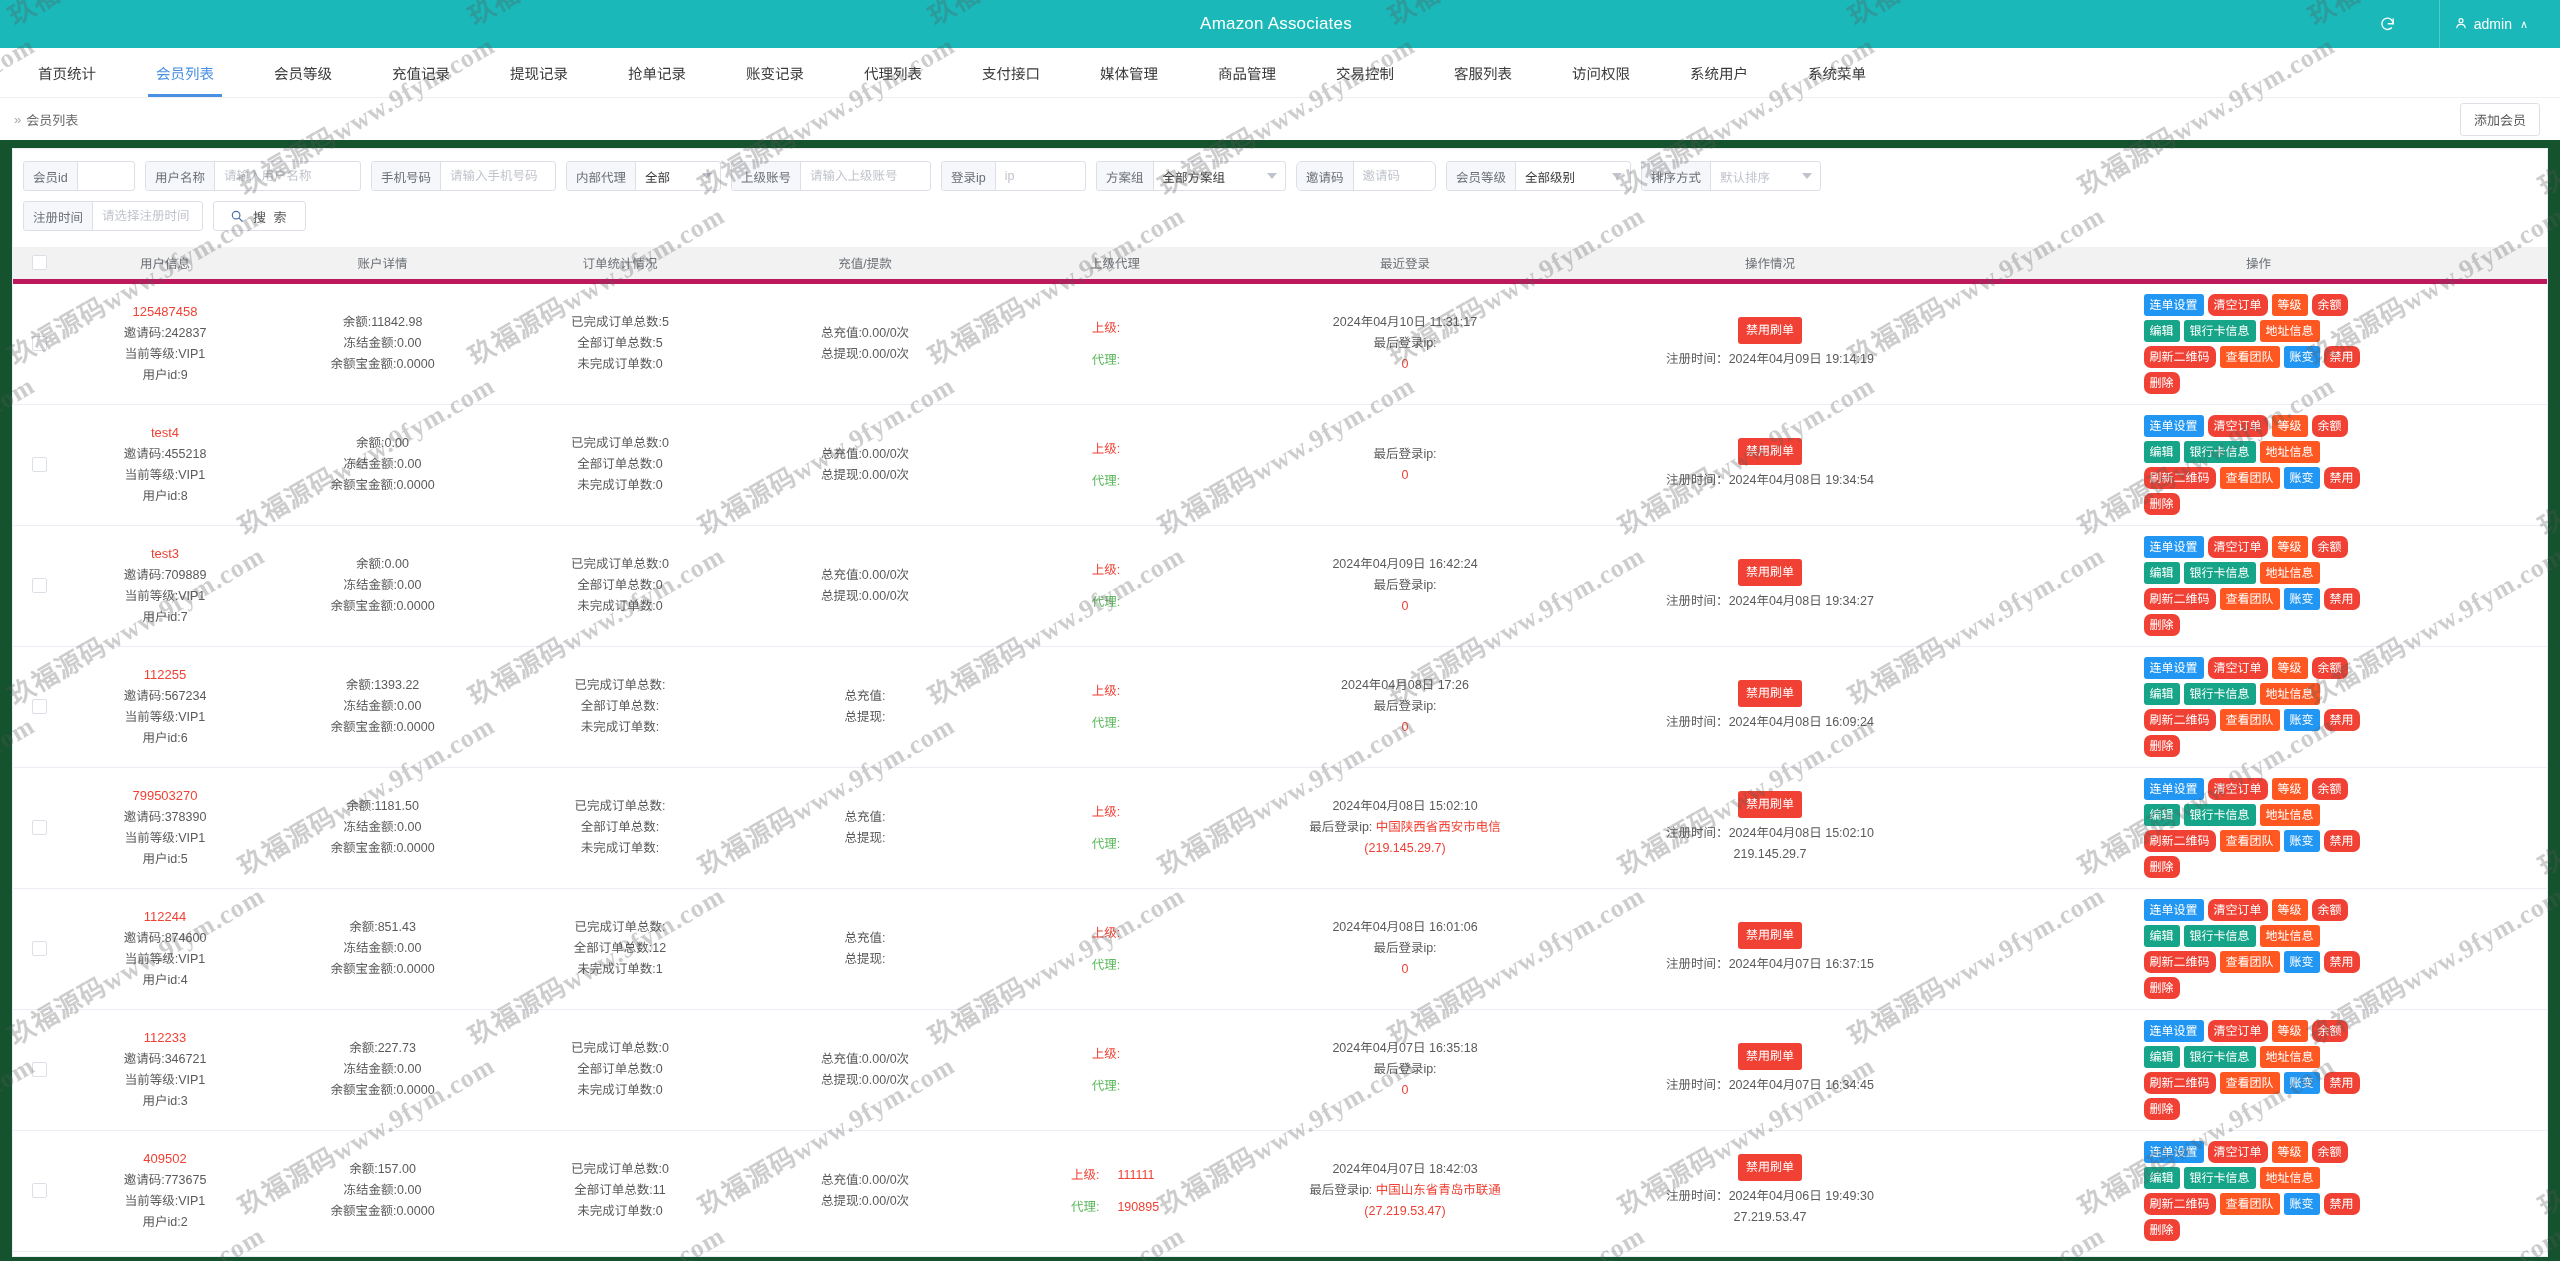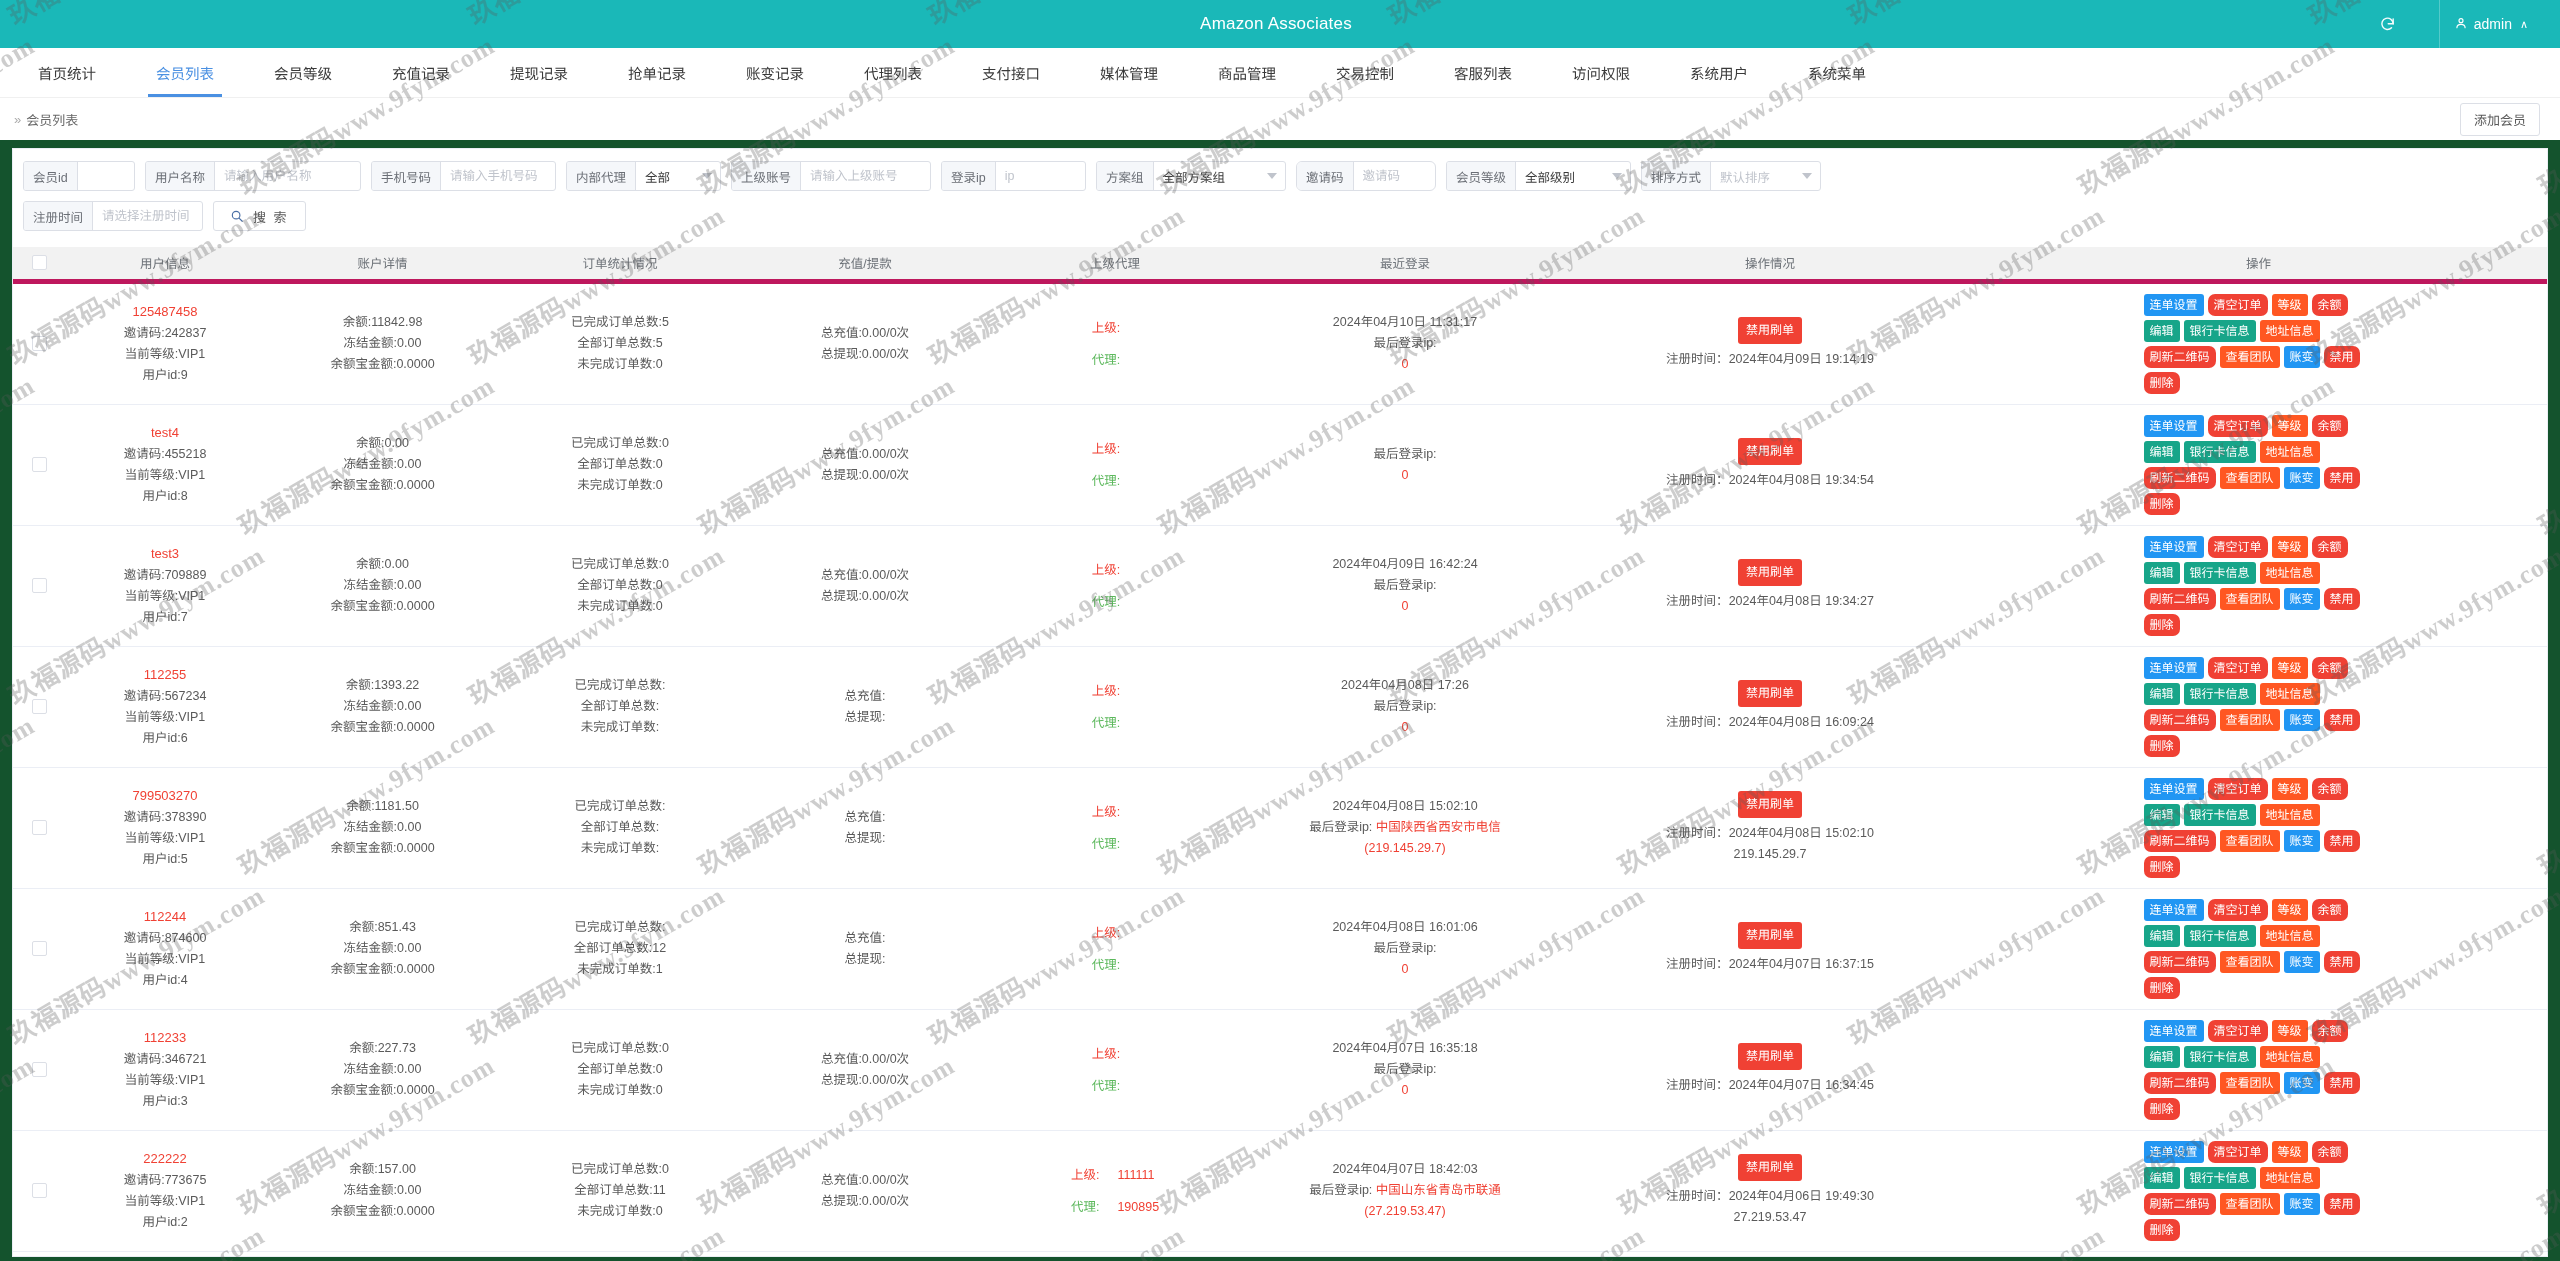--- a/index.html
+++ b/index.html
@@ -902,21 +902,21 @@
                     <button class="ob ob-orange">查看团队</button>
                     <button class="ob ob-blue">账变</button>
                     <button class="ob ob-red">禁用</button>
                     <button class="ob ob-red">删除</button>
                   </div>
                 </td>
               </tr>
               <tr>
                 <td class="c-check"><span class="chk"></span></td>
                 <td class="c-user">
-                  <div class="uname">222222</div>
+                  <div class="uname">409502</div>
                   <div class="sub">邀请码:<span>773675</span></div>
                   <div class="sub">当前等级:<span>VIP1</span></div>
                   <div class="sub">用户id:<span>2</span></div>
                 </td>
                 <td class="c-acct">
                   <div class="sub">余额:<span>157.00</span></div>
                   <div class="sub">冻结金额:<span>0.00</span></div>
                   <div class="sub">余额宝金额:<span>0.0000</span></div>
                 </td>
                 <td class="c-order">

